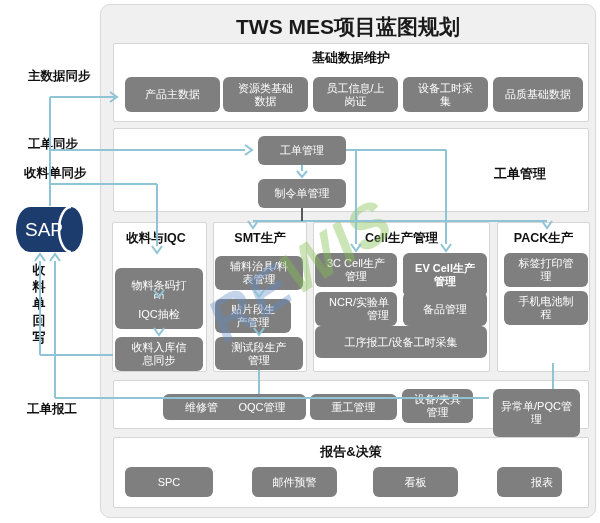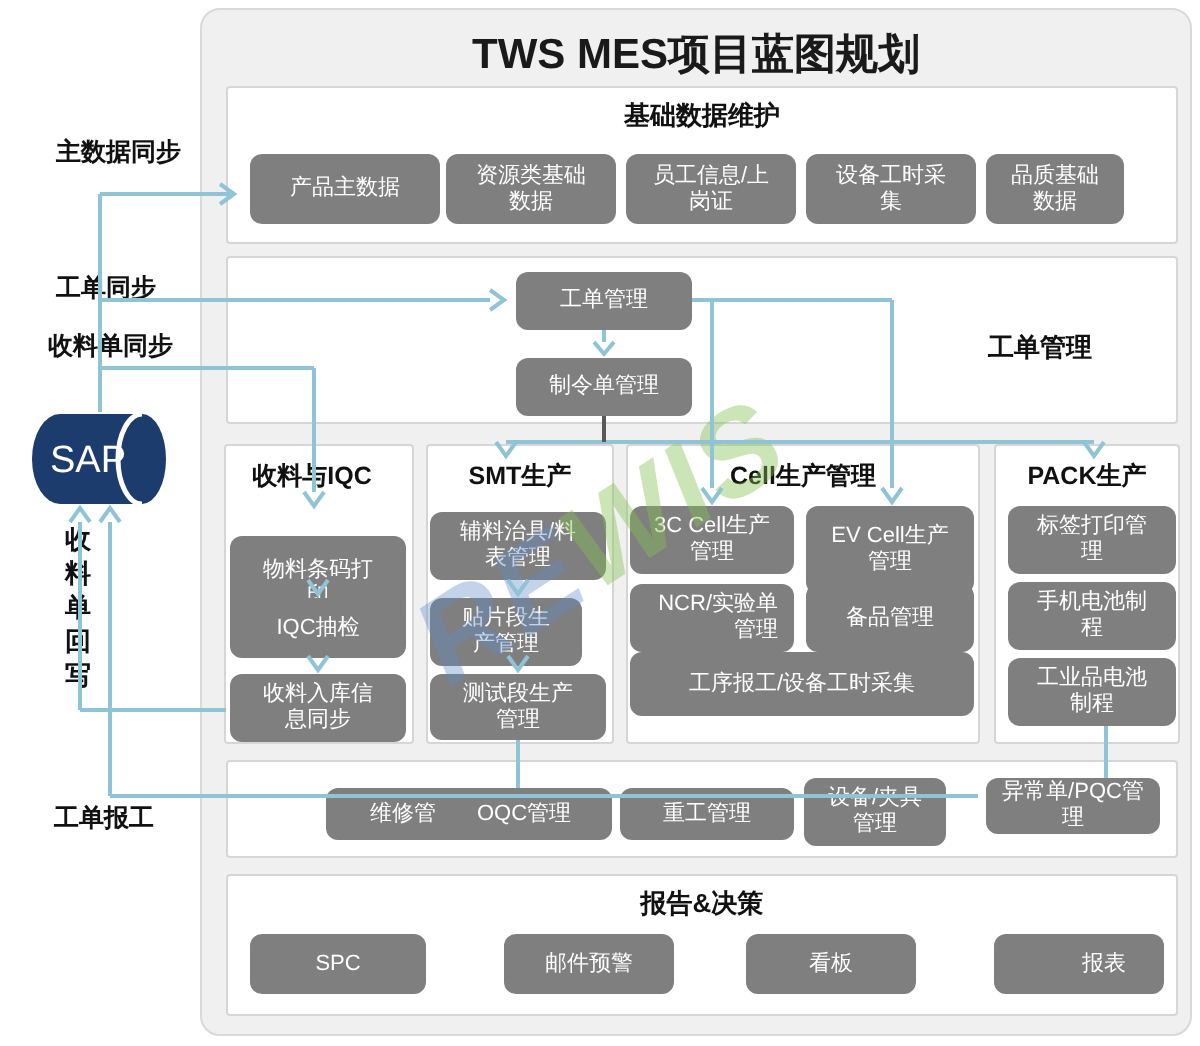--- a/index.html
+++ b/index.html
@@ -36,21 +36,21 @@
 
   <div class="outer"></div>
   <div class="title">TWS MES项目蓝图规划</div>
 
   <div class="panel" style="left:113px;top:43px;width:476px;height:79px;"></div>
   <div class="shead" style="left:113px;top:49px;width:476px;">基础数据维护</div>
   <div class="gbox pad11" style="left:125px;top:77px;width:95px;height:35px;">产品主数据</div>
   <div class="gbox pad11" style="left:223px;top:77px;width:85px;height:35px;">资源类基础数据</div>
   <div class="gbox pad8" style="left:313px;top:77px;width:85px;height:35px;">员工信息/上岗证</div>
   <div class="gbox pad11" style="left:403px;top:77px;width:85px;height:35px;">设备工时采集</div>
-  <div class="gbox pad11" style="left:493px;top:77px;width:69px;height:35px;">品质基础数据</div>
+  <div class="gbox pad11" style="left:493px;top:77px;width:90px;height:35px;">品质基础数据</div>
 
   <div class="panel" style="left:113px;top:128px;width:476px;height:84px;"></div>
   <div class="gbox" style="left:258px;top:136px;width:88px;height:29px;">工单管理</div>
   <div class="gbox" style="left:258px;top:179px;width:88px;height:29px;">制令单管理</div>
   <div class="shead" style="left:465px;top:165px;width:110px;">工单管理</div>
 
   <div class="panel" style="left:112px;top:222px;width:95px;height:150px;"></div>
   <div class="panel" style="left:213px;top:222px;width:94px;height:150px;"></div>
   <div class="panel" style="left:313px;top:222px;width:177px;height:150px;"></div>
   <div class="panel" style="left:497px;top:222px;width:93px;height:150px;"></div>
@@ -62,42 +62,41 @@
 
   <div class="gbox pad13" style="left:115px;top:268px;width:88px;height:48px;">物料条码打印</div>
   <div class="gbox pad13" style="left:115px;top:299px;width:88px;height:30px;">IQC抽检</div>
   <div class="gbox pad13" style="left:115px;top:337px;width:88px;height:34px;">收料入库信息同步</div>
 
   <div class="gbox pad13" style="left:215px;top:256px;width:88px;height:34px;">辅料治具/料表管理</div>
   <div class="gbox pad13" style="left:215px;top:299px;width:76px;height:34px;">贴片段生产管理</div>
   <div class="gbox pad13" style="left:215px;top:337px;width:88px;height:33px;">测试段生产管理</div>
 
   <div class="gbox pad8" style="left:315px;top:253px;width:82px;height:34px;">3C Cell生产管理</div>
-  <div class="gbox pad8" style="left:403px;top:253px;width:84px;height:44px;">EV Cell生产管理</div>
+  <div class="gbox pad8" style="left:403px;top:253px;width:84px;height:44px;font-weight:bold;">EV Cell生产管理</div>
   <div class="gbox pad8" style="left:315px;top:292px;width:82px;height:34px;text-align:right;">NCR/实验单管理</div>
   <div class="gbox pad8" style="left:403px;top:292px;width:84px;height:34px;">备品管理</div>
   <div class="gbox" style="left:315px;top:326px;width:172px;height:32px;">工序报工/设备工时采集</div>
 
   <div class="gbox pad13" style="left:504px;top:253px;width:84px;height:34px;">标签打印管理</div>
   <div class="gbox pad13" style="left:504px;top:291px;width:84px;height:34px;">手机电池制程</div>
-  <div class="gbox pad13" style="left:504px;top:329px;width:84px;height:34px;">工业品电池制程</div>
 
   <div class="panel" style="left:113px;top:380px;width:476px;height:49px;"></div>
   <div class="gbox" style="left:125px;top:394px;width:88px;height:26px;margin-left:38px;">维修管理</div>
   <div class="gbox" style="left:218px;top:394px;width:88px;height:26px;">OQC管理</div>
   <div class="gbox" style="left:310px;top:394px;width:87px;height:26px;">重工管理</div>
   <div class="gbox pad8" style="left:402px;top:389px;width:71px;height:34px;">设备/夹具管理</div>
-  <div class="gbox pad8" style="left:493px;top:389px;width:87px;height:28px;">异常单/PQC管理</div>
+  <div class="gbox pad8" style="left:493px;top:389px;width:87px;height:48px;">异常单/PQC管理</div>
 
   <div class="panel" style="left:113px;top:437px;width:476px;height:71px;"></div>
   <div class="shead" style="left:113px;top:443px;width:476px;">报告&amp;决策</div>
   <div class="gbox" style="left:125px;top:467px;width:88px;height:30px;">SPC</div>
   <div class="gbox" style="left:252px;top:467px;width:85px;height:30px;">邮件预警</div>
   <div class="gbox" style="left:373px;top:467px;width:85px;height:30px;">看板</div>
-  <div class="gbox" style="left:497px;top:467px;width:85px;height:30px;padding-left:28px;">报表</div>
+  <div class="gbox" style="left:497px;top:467px;width:65px;height:30px;padding-left:28px;">报表</div>
 
   <div class="llabel" style="left:28px;top:68px;">主数据同步</div>
   <div class="llabel" style="left:28px;top:136px;">工单同步</div>
   <div class="llabel" style="left:24px;top:165px;">收料单同步</div>
   <div class="llabel vlabel" style="left:29px;top:262px;">收料单回写</div>
   <div class="llabel" style="left:27px;top:401px;">工单报工</div>
 
   <div class="watermark">
       <span class="wm-blue">RE</span>
       <span class="wm-green">WIS</span>

